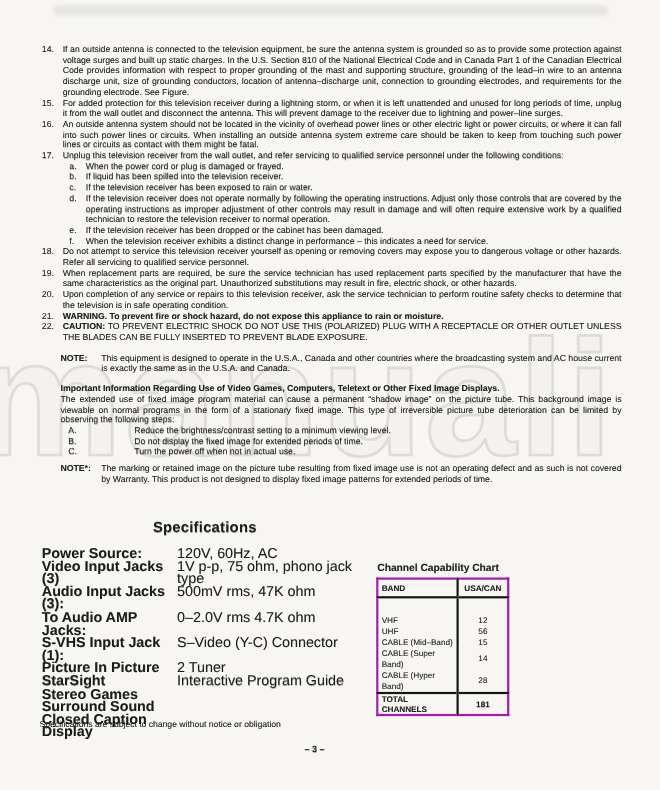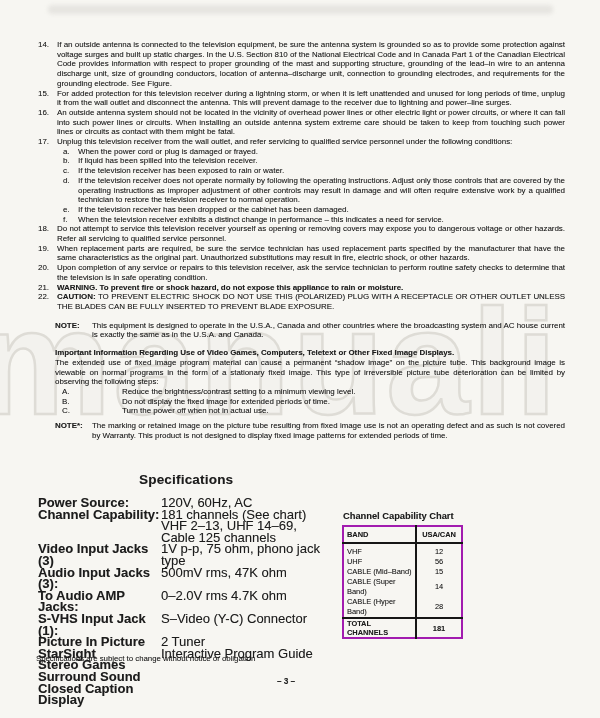--- a/index.html
+++ b/index.html
@@ -51,21 +51,21 @@
   .spec-label { width:123px; flex:none; font-weight:bold; }
   .spec-value { flex:1; }
   .spec-value .v1, .spec-value .v2 { display:block; }
   .chart-box { position:absolute; left:342px; top:511px; width:132px; z-index:1; }
   .chart-title { font-size:9.3px; font-weight:bold; white-space:nowrap; margin:0 0 4px 1px; }
   table.chart { border-collapse:collapse; width:121px; border:2px solid #a21caf; font-size:7.4px; }
   table.chart th, table.chart td { padding:0 3px; }
   table.chart th { text-align:left; font-weight:bold; height:15px; border-bottom:2px solid #161616; }
   table.chart .col2 { border-left:2px solid #161616; text-align:center; width:38px; }
   table.chart tbody td { height:10px; line-height:10px; }
-  table.chart tbody tr.first td { padding-top:3px; }
+  table.chart tbody tr.first td { padding-top:15px; }
   table.chart tfoot td { border-top:2px solid #161616; font-weight:bold; height:15px; }
   .footer-note { position:absolute; left:36px; top:654px; font-size:7.8px; z-index:1; }
   .page-number { position:absolute; left:0; top:677px; width:572px; text-align:center; font-size:8.2px; font-weight:bold; z-index:1; }
 </style>
 </head>
 <body>
 
 <div class="page">
   <div class="scan-band"></div>
   <div class="watermark">manuali</div>
@@ -173,27 +173,20 @@
   <div class="spec-heading">Specifications</div>
 
   <div class="spec-rows">
     <div class="spec-row">
       <span class="spec-label">Power Source:</span>
       <span class="spec-value">
           <span class="v1">120V, 60Hz, AC</span>
         </span>
     </div>
     <div class="spec-row">
-      <span class="spec-label">Channel Capability:</span>
-      <span class="spec-value">
-          <span class="v1">181 channels (See chart)</span>
-          <span class="v2">VHF 2–13, UHF 14–69, Cable 125 channels</span>
-        </span>
-    </div>
-    <div class="spec-row">
       <span class="spec-label">Video Input Jacks (3)</span>
       <span class="spec-value">
           <span class="v1">1V p-p, 75 ohm, phono jack type</span>
         </span>
     </div>
     <div class="spec-row">
       <span class="spec-label">Audio Input Jacks (3):</span>
       <span class="spec-value">
           <span class="v1">500mV rms, 47K ohm</span>
         </span>

